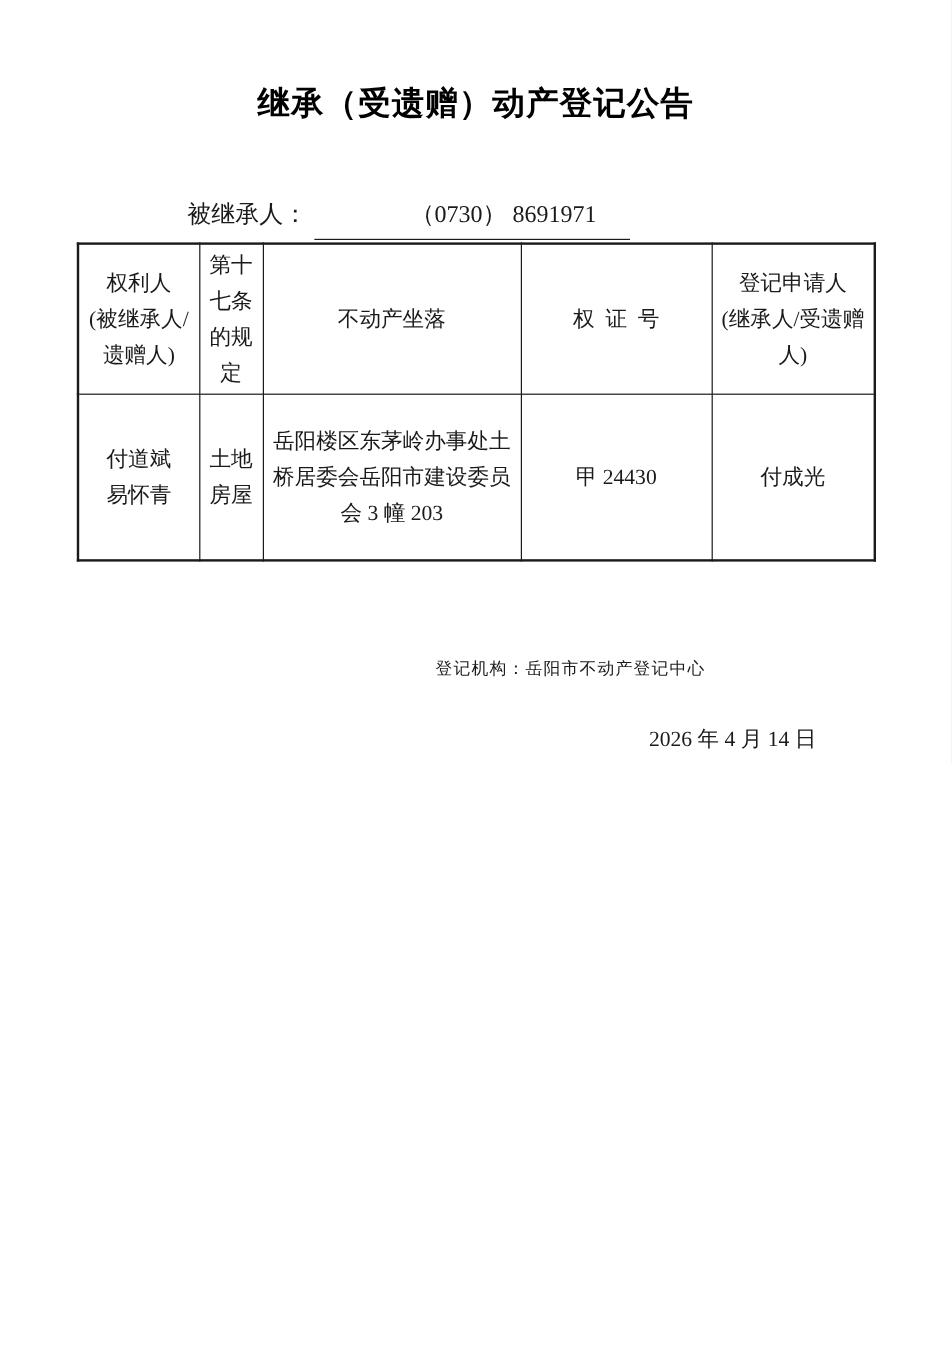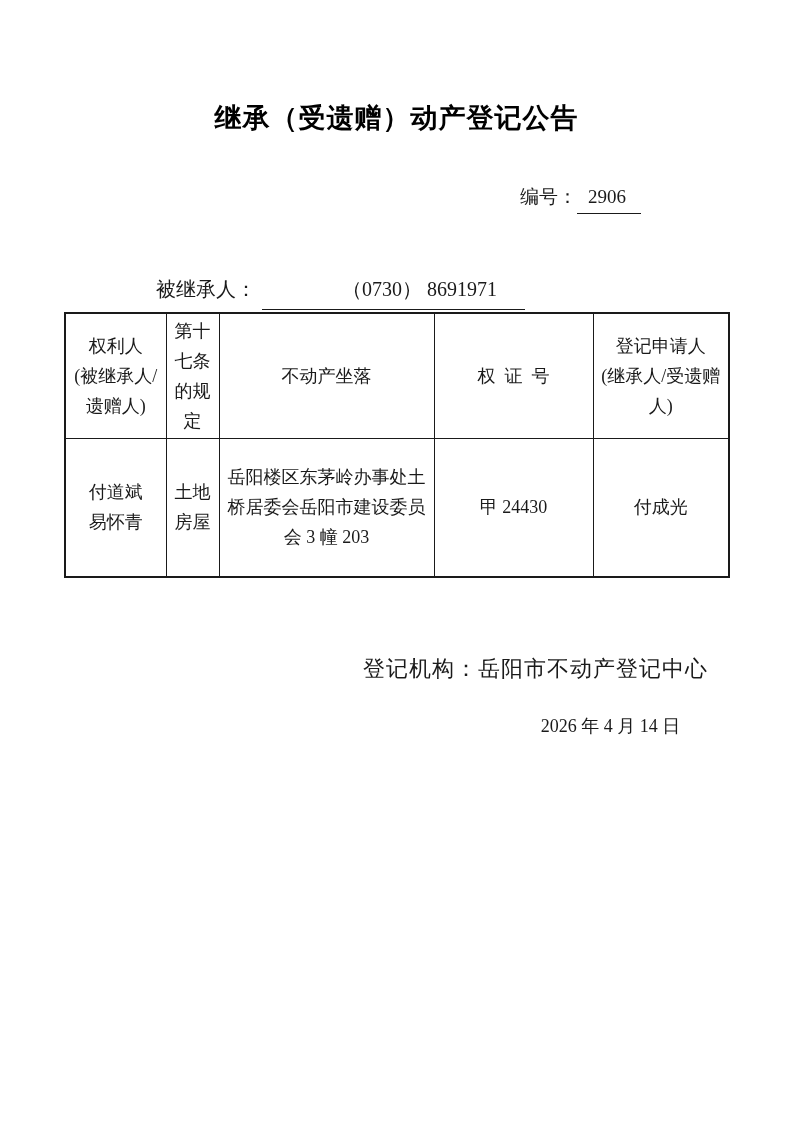--- a/index.html
+++ b/index.html
@@ -7,21 +7,21 @@
     position: relative;
     width: 793px; height: 1122px;
     margin: 0 auto;
     background: #ffffff;
     color: #1a1a1a;
     font-family: "Liberation Serif", "DejaVu Serif", serif;
     overflow: hidden;
     box-sizing: border-box;
   }
   .doc-title {
-    padding-top: 100px;
+    padding-top: 68px;
     text-align: center;
     font-family: "Liberation Sans", "DejaVu Sans", sans-serif;
     font-weight: 700;
     font-size: 27px;
     line-height: 36px;
     letter-spacing: 1px;
     color: #000;
   }
   .serial-line {
     margin-top: 46px;
@@ -69,31 +69,30 @@
     font-weight: normal;
     text-align: center;
     vertical-align: middle;
     white-space: pre-line;
     line-height: 30px;
     padding: 2px 4px;
     overflow: hidden;
   }
   tr.head-row  { height: 101px; border-radius: 11px; }
   tr.data-row  { height: 138px; }
-  .org-line  { margin-top: 76px; padding-left: 363px; font-size: 22px; line-height: 30px; letter-spacing: 1px; }
+  .org-line  { margin-top: 76px; padding-left: 363px; font-size: 14px; line-height: 30px; letter-spacing: 1px; }
   .date-line { margin-top: 27px; padding-left: 428px; font-size: 18px; line-height: 30px; text-align: center; }
 </style>
 </head>
 <body>
 
 <div class="page">
 
   <div class="doc-title">继承（受遗赠）动产登记公告</div>
 
-  <div class="serial-line"><span>编号：</span><span class="serial-value">2906</span></div>
 
   <div class="body-block">
     <p class="contact-line"><span>被继承人：</span><span class="contact-value">（0730） 8691971</span></p>
   </div>
 
   <table class="reg-table">
     <colgroup>
       <col style="width:101px">
       <col style="width:53px">
       <col style="width:215px">

